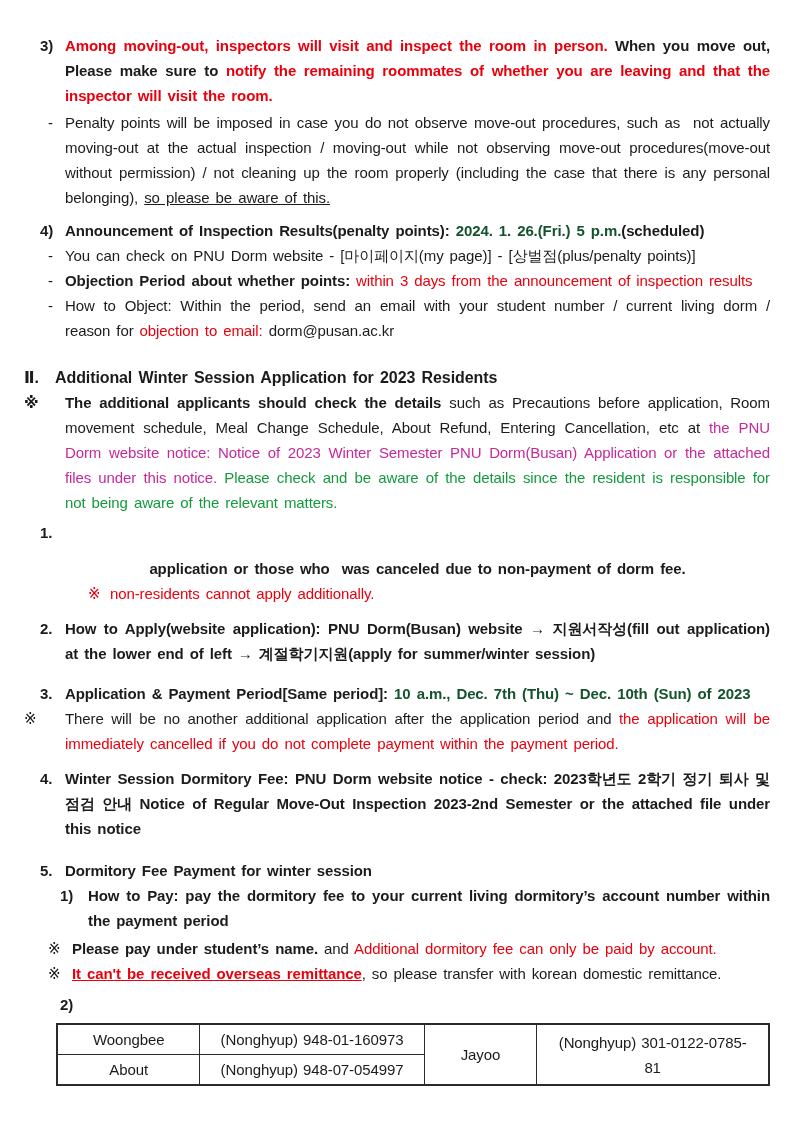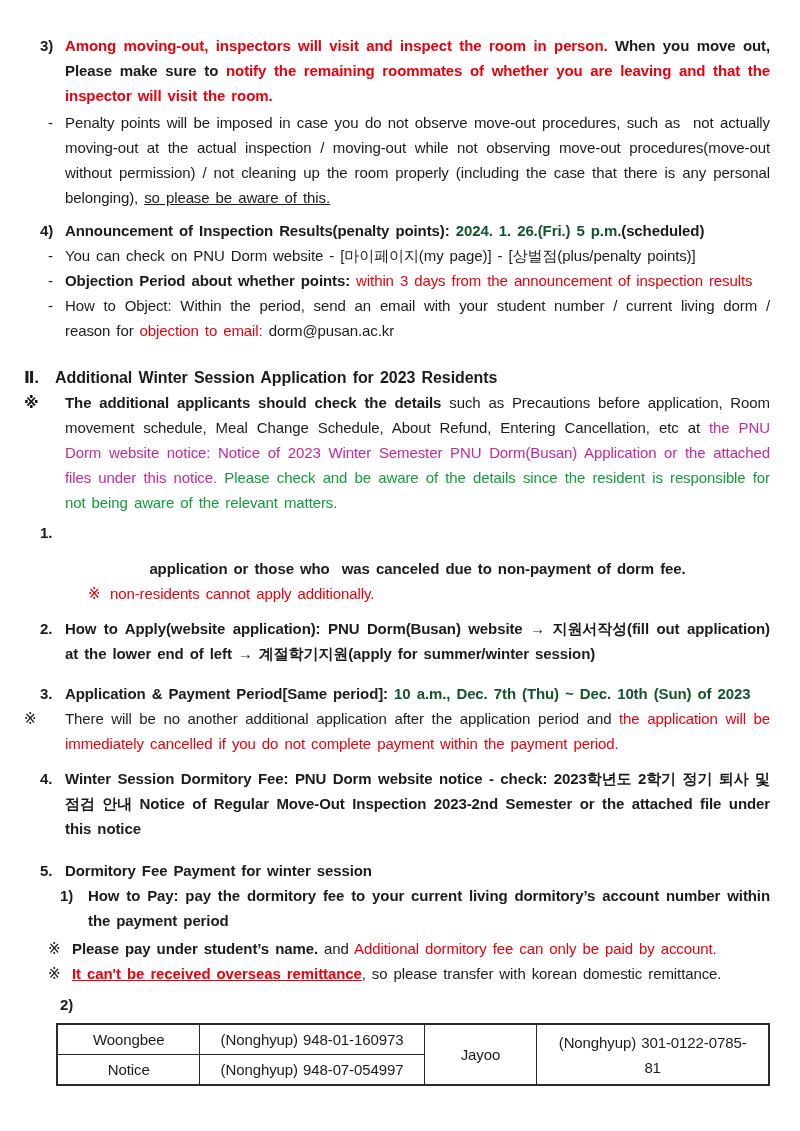--- a/index.html
+++ b/index.html
@@ -180,19 +180,19 @@
 
   <table class="acct">
     <tbody>
         <tr>
       <td class="w1">Woongbee</td>
       <td class="w2">(Nonghyup) 948-01-160973</td>
       <td class="w3" rowspan="2">Jayoo</td>
       <td class="w4" rowspan="2">(Nonghyup) 301-0122-0785-81</td>
     </tr>
     <tr>
-      <td class="w1">Notice</td>
+      <td class="w1">About</td>
       <td class="w2">(Nonghyup) 948-07-054997</td>
     </tr>
   </tbody>
     </table>
 
 </div>
 
 </body></html>

